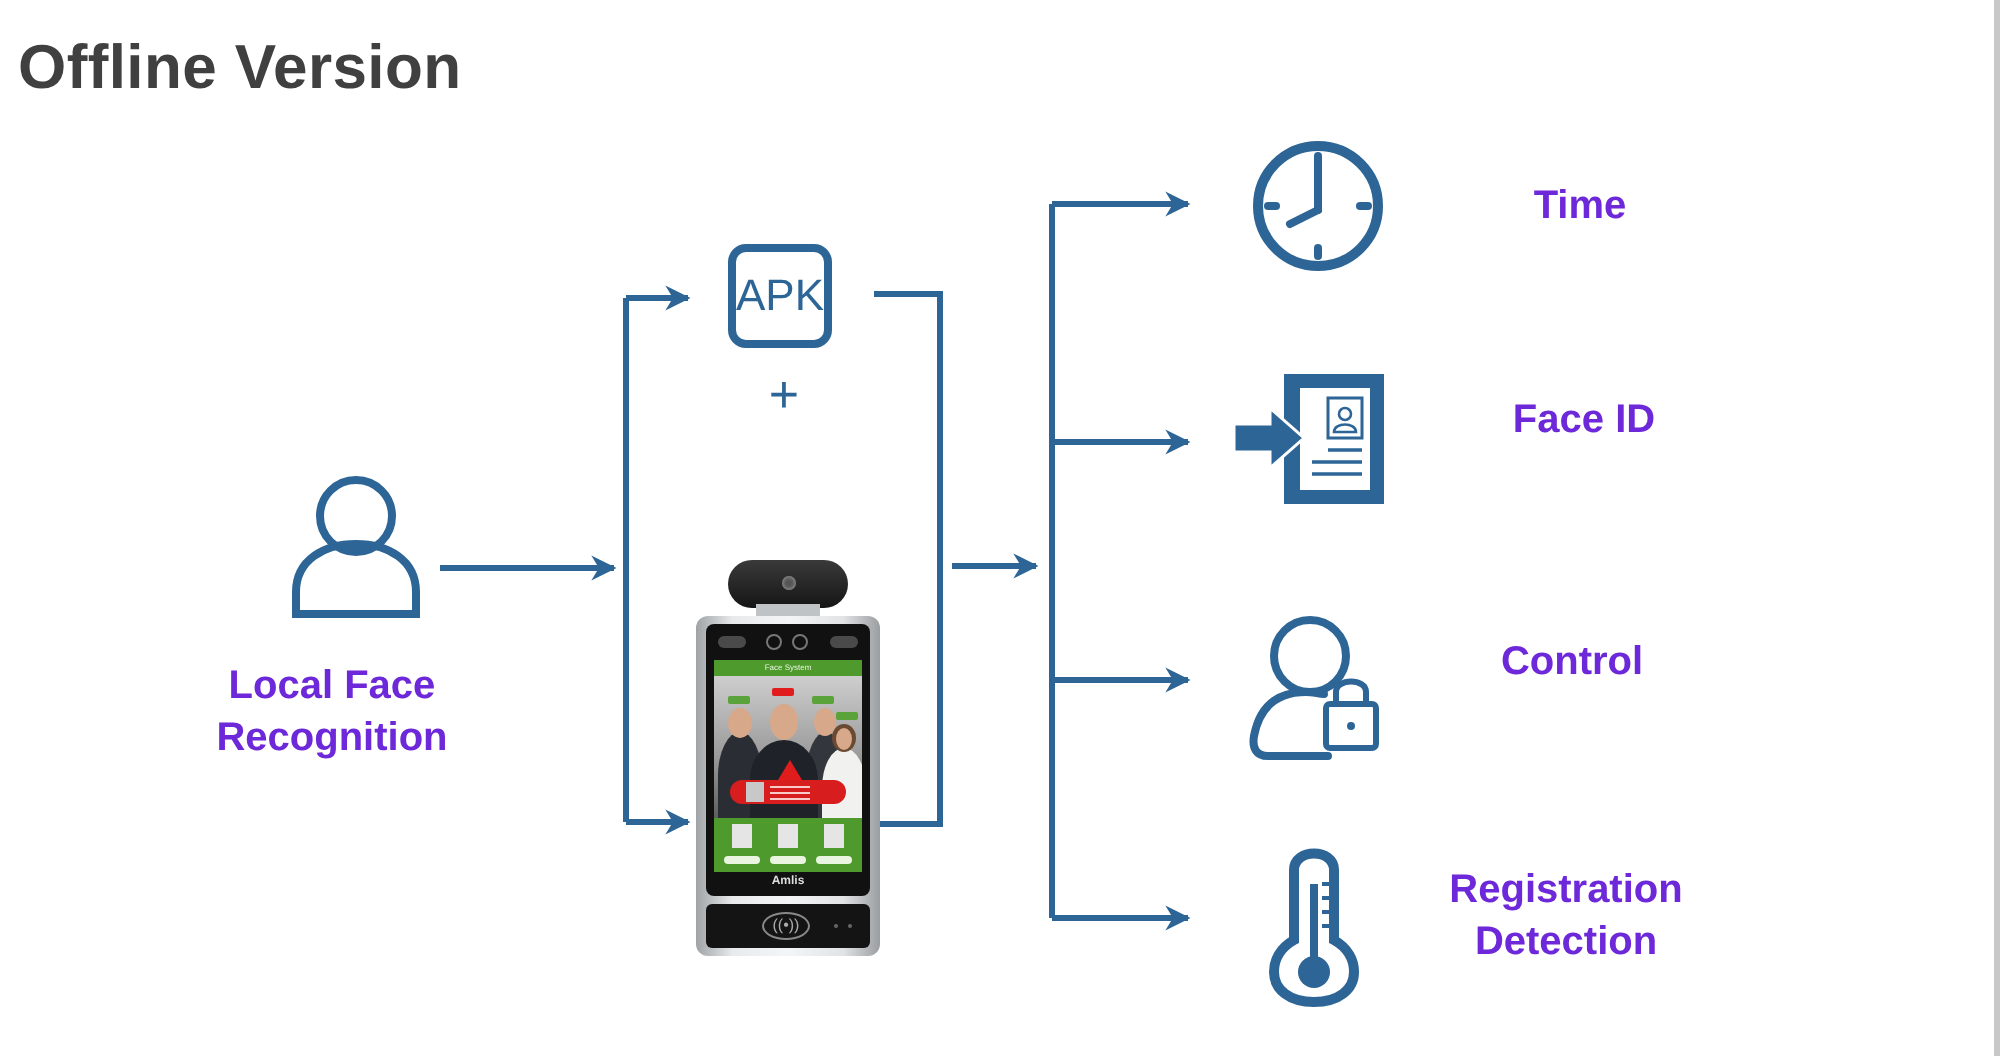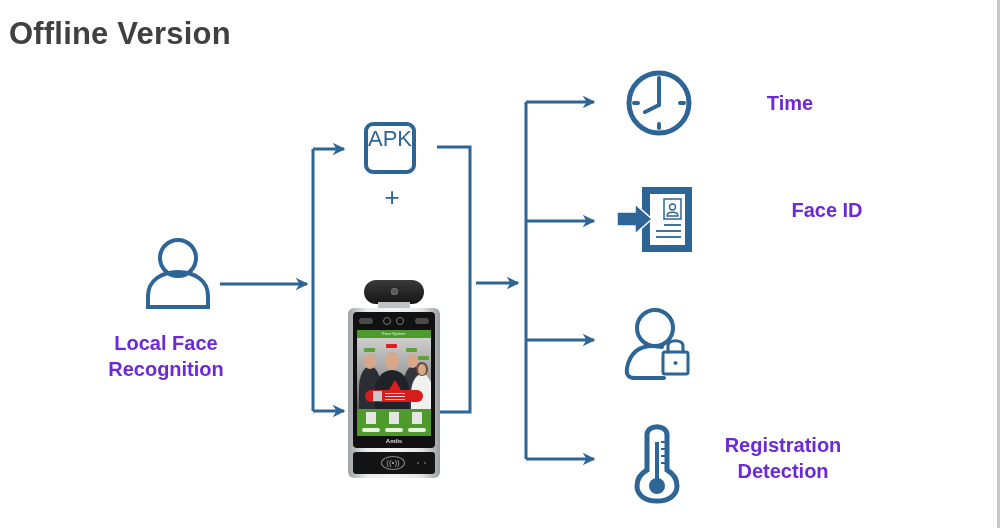--- a/index.html
+++ b/index.html
@@ -14,21 +14,21 @@
       font-size: 31px; font-weight: bold; color: #404040; letter-spacing: 0.2px; text-align: right;
     }
     .label {
       position: absolute; font-weight: bold; color: #6d28d9; font-size: 20px;
       line-height: 26px; text-align: center; width: 200px;
     }
     svg.diagram { position: absolute; left: 0; top: 0; }
     .apk-box {
       position: absolute; left: 364px; top: 122px; width: 52px; height: 52px;
       border: 4px solid #2d6596; border-radius: 9px; box-sizing: border-box;
-      display: flex; align-items: flex-start; justify-content: center;
+      display: flex; align-items: center; justify-content: center;
       font-size: 22px; color: #2d6596; background: #fff;
     }
     .plus {
       position: absolute; left: 380px; top: 184px; width: 24px; text-align: center;
       font-size: 26px; color: #2d6596; line-height: 26px;
     }
     
     .device { position: absolute; left: 348px; top: 280px; width: 92px; height: 198px; }
     .cam {
       position: absolute; left: 16px; top: 0; width: 60px; height: 24px;
@@ -233,21 +233,22 @@
       <div class="nfc-ring">((•))</div>
       <span class="nfc-dot" style="left:64px;"></span>
       <span class="nfc-dot" style="left:71px;"></span>
     </div>
   </div>
 </div>
 
 <div class="label" style="left:690px; top:90px;">
   <div>Time</div>
 </div>
-<div class="label" style="left:692px; top:197px;margin-left:35px;">
+<div class="label" style="left:692px; top:197px;">
   <div>Face ID</div>
 </div>
 <div class="label" style="left:686px; top:318px;">
+  <div>Control</div>
 </div>
 <div class="label" style="left:683px; top:432px;">
   <div>Registration</div>
   <div>Detection</div>
 </div>
 
 </body></html>

